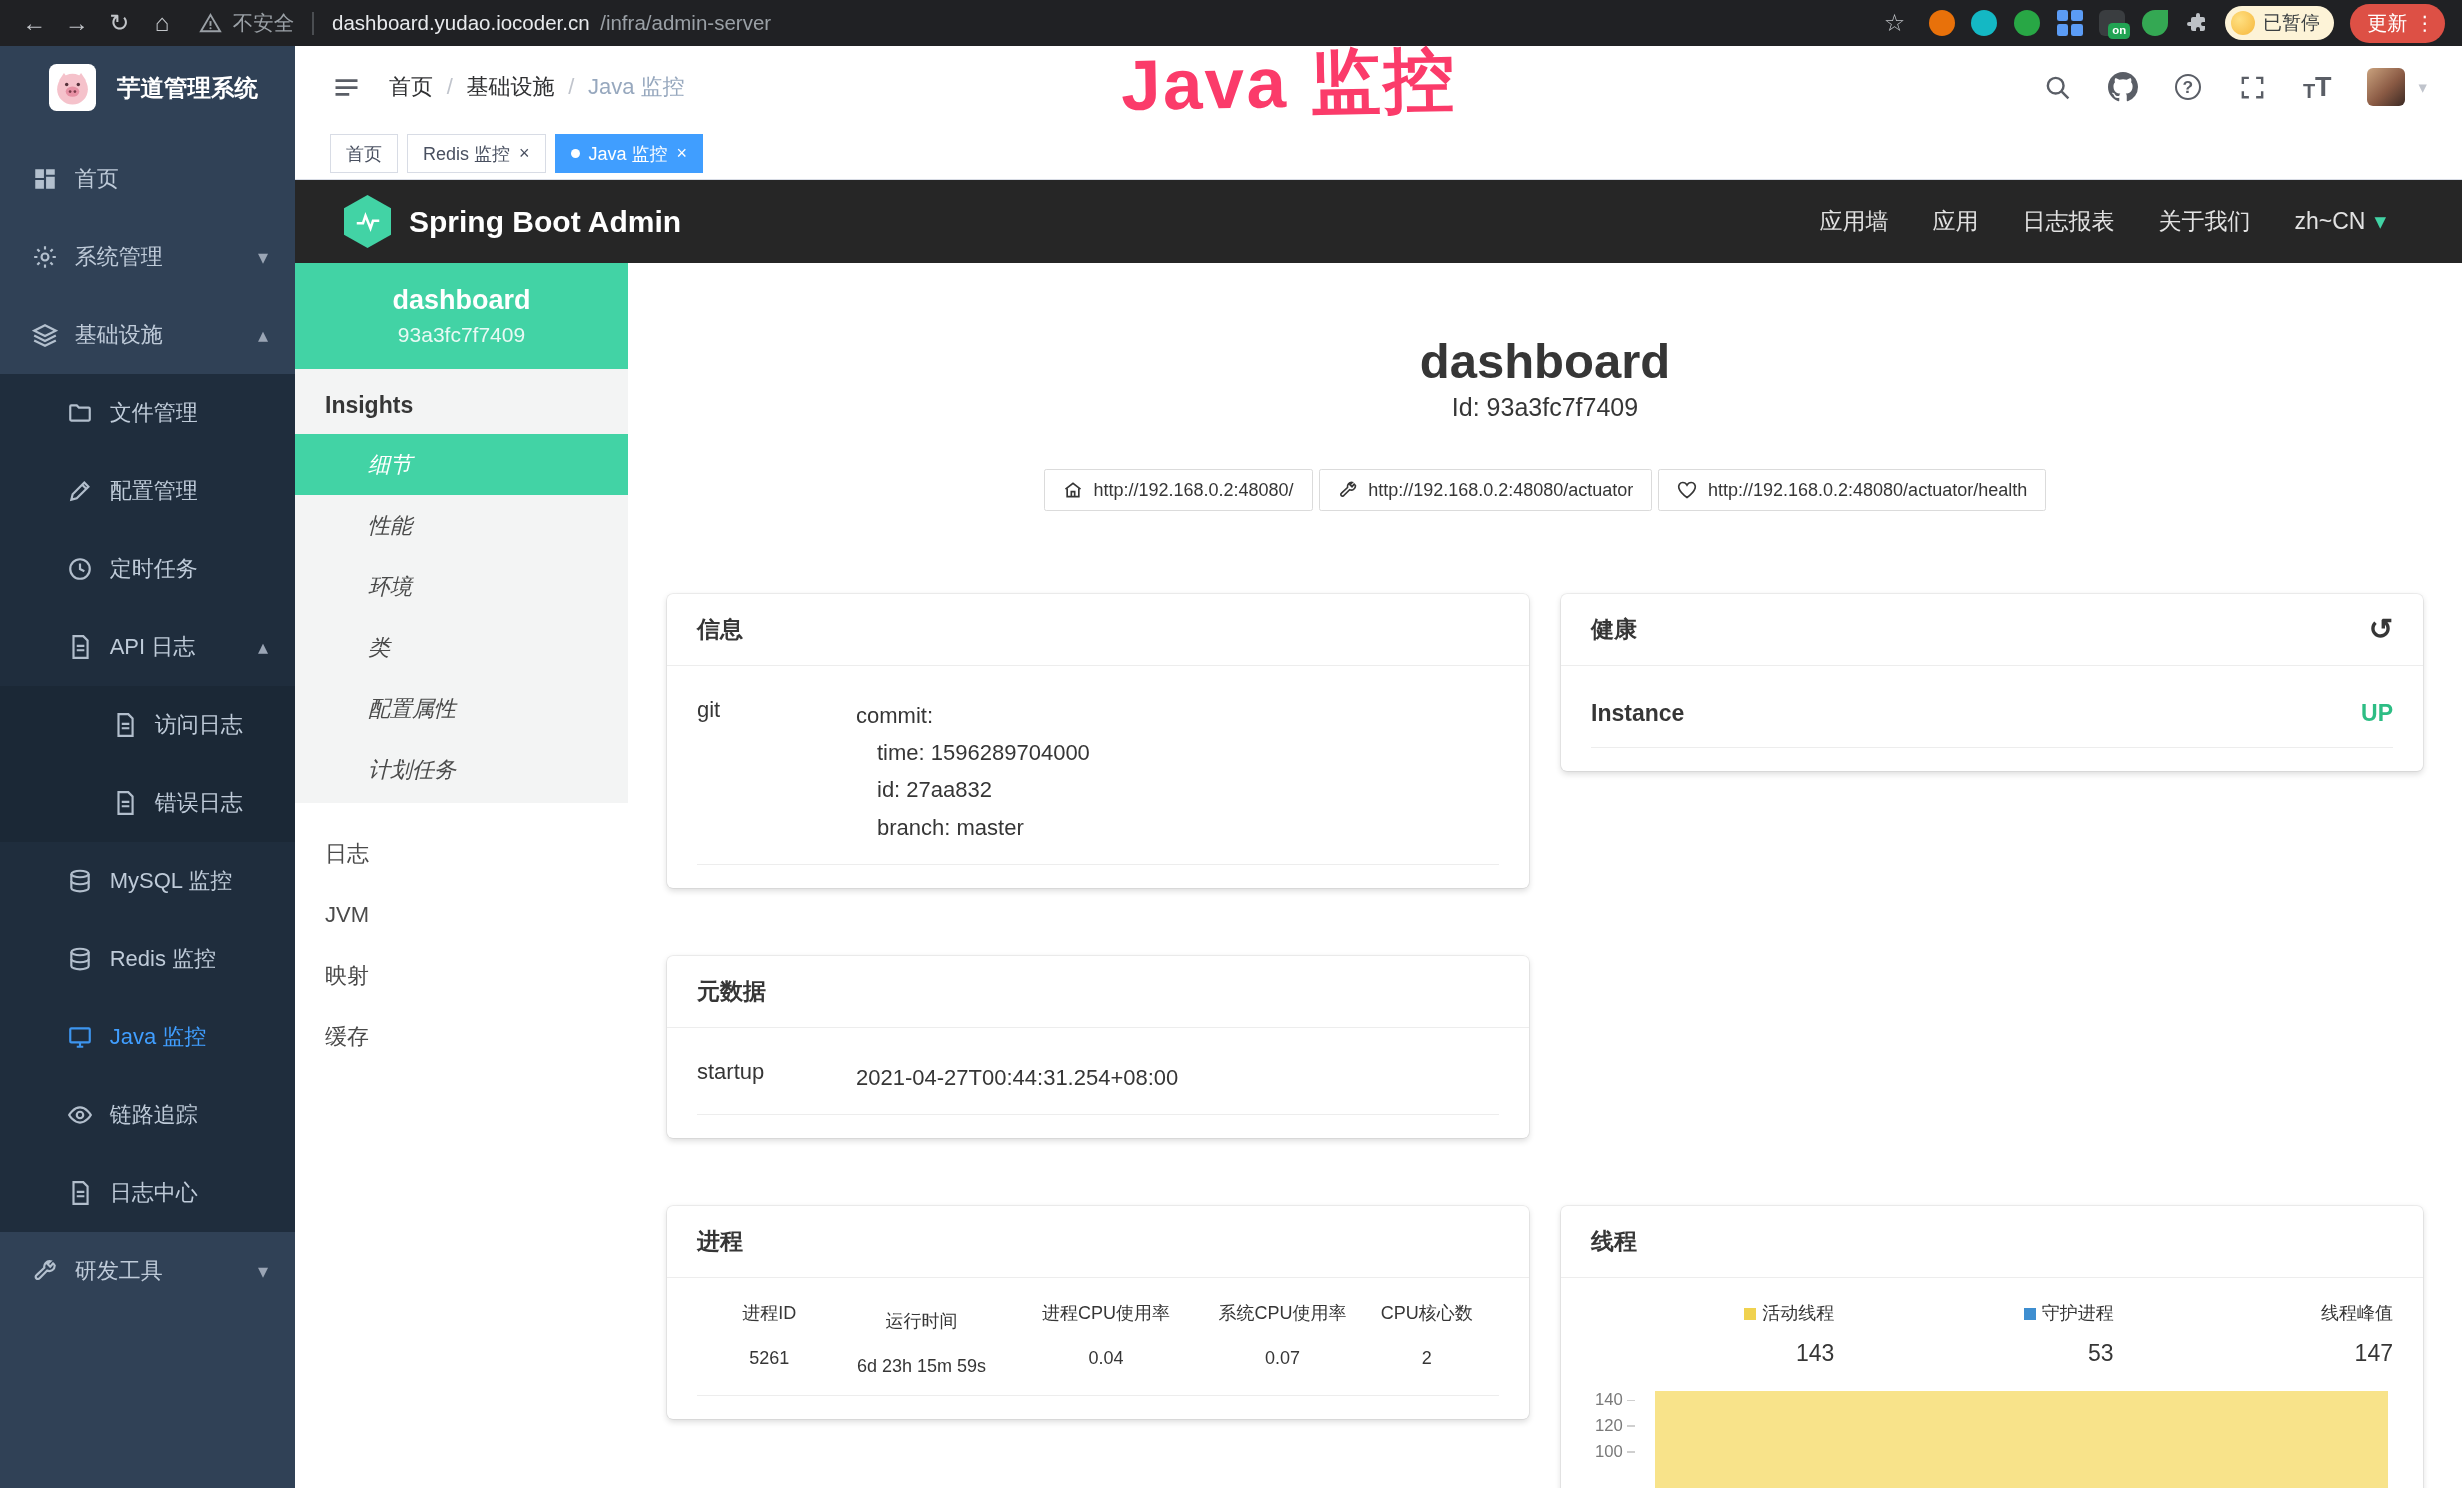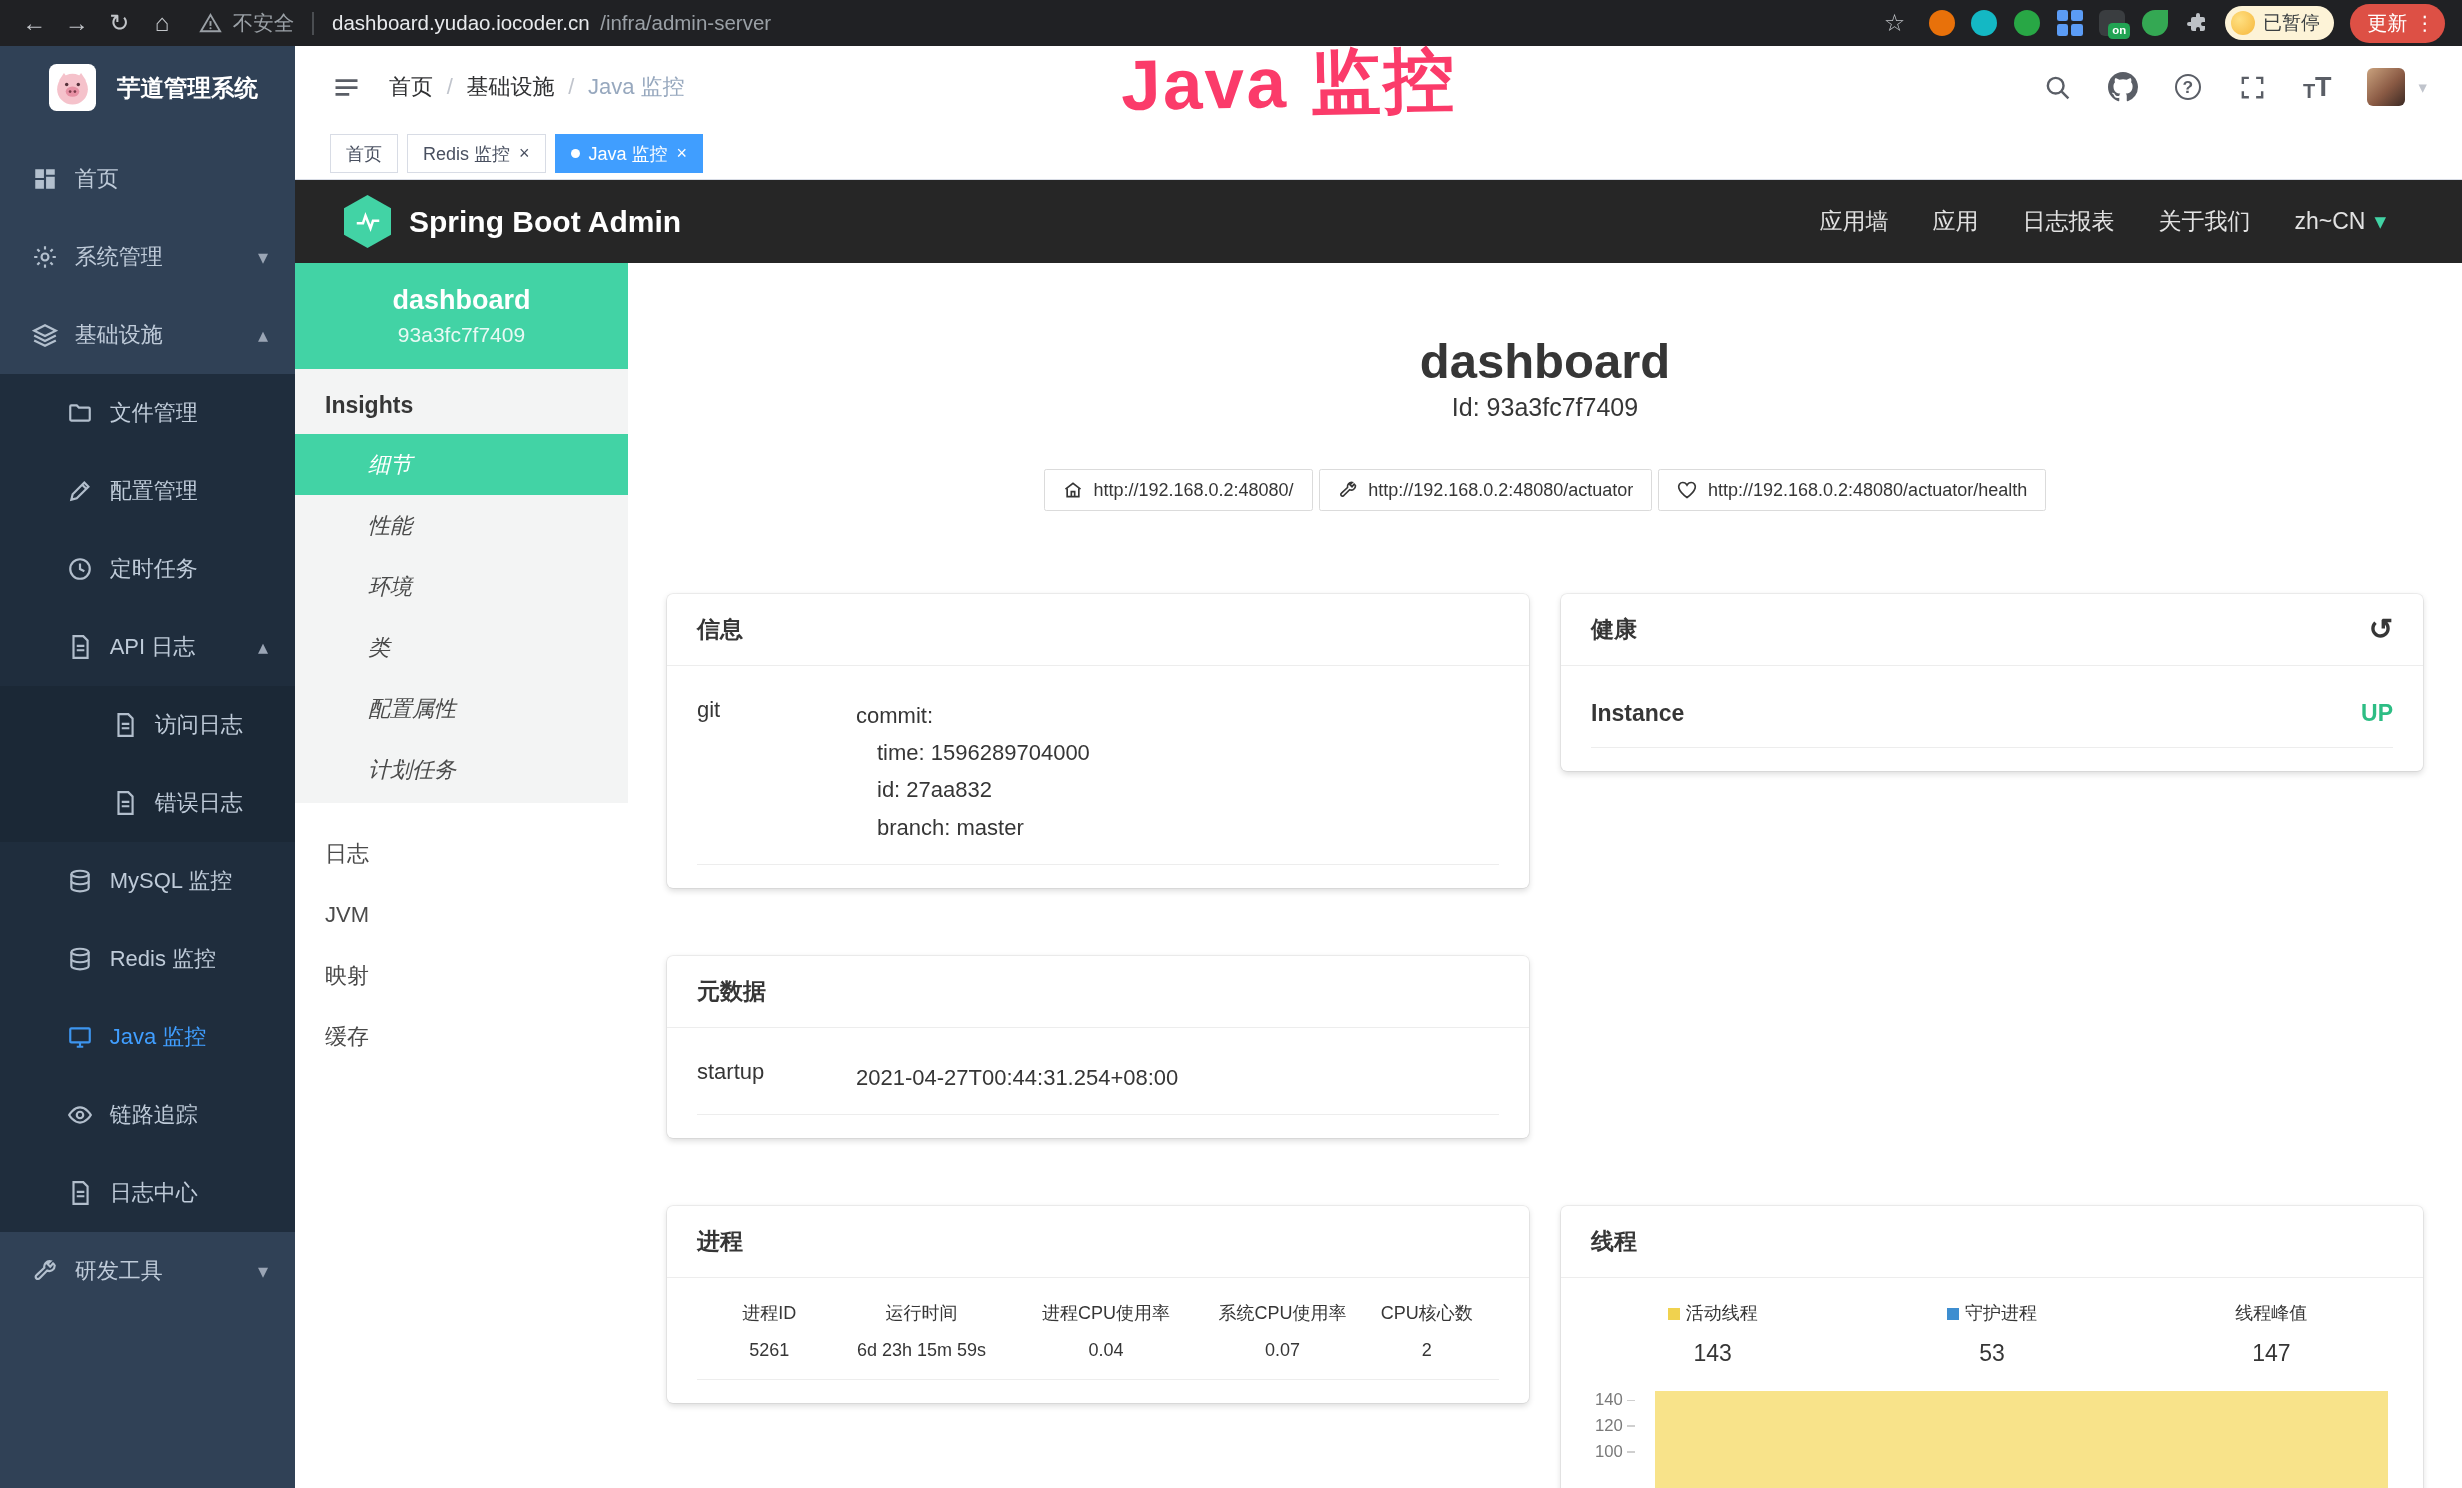--- a/index.html
+++ b/index.html
@@ -130,27 +130,27 @@
   .kv-key { width:159px; flex-shrink:0; }
   .kv-val div { line-height:1.7; }
   .kv-val .ind { padding-left:21px; }
 
   .h-row { display:flex; justify-content:space-between; align-items:center; padding:26px 0 20px;
     border-bottom:1.5px solid #ededed; font-size:23px; }
   .h-row .lbl { font-weight:700; }
   .h-row .up { color:#2dbd84; font-weight:700; }
 
   .prow { display:flex; text-align:center; }
-  .prow > div:nth-child(1){ width:18%; } .prow > div:nth-child(2){ width:20%; }
+  .prow > div:nth-child(1){ width:18%; } .prow > div:nth-child(2){ width:20%;margin-top:8px; }
   .prow > div:nth-child(3){ width:26%; } .prow > div:nth-child(4){ width:18%; }
   .prow > div:nth-child(5){ width:18%; }
   .phead { font-size:18px; color:#363636; padding:15px 0 10.6px; }
   .pvals { font-size:18px; padding:4.6px 0 18px; border-bottom:1.5px solid #ededed;text-align:center; }
 
-  .lrow { display:flex; text-align:center;gap:36px; }
+  .lrow { display:flex; text-align:right;gap:36px; }
   .lrow > div { flex:1; }
   .lhead { font-size:18px; padding:15px 0 10.6px; }
   .lvals { font-size:23px; padding:4.6px 0 7.6px; }
   .sq { display:inline-block; width:12px; height:12px; margin-right:6px; vertical-align:-0.8px; }
   .sq-yellow { background:#f0d24f; }
   .sq-blue { background:#3e8ed0; }
 
   .chart { position:relative; height:197px; margin-top:18px; }
   .ytick { position:absolute; left:0; width:44px; text-align:right; font-size:16.7px; color:#7a7a7a;
     transform:translateY(-50%); }

